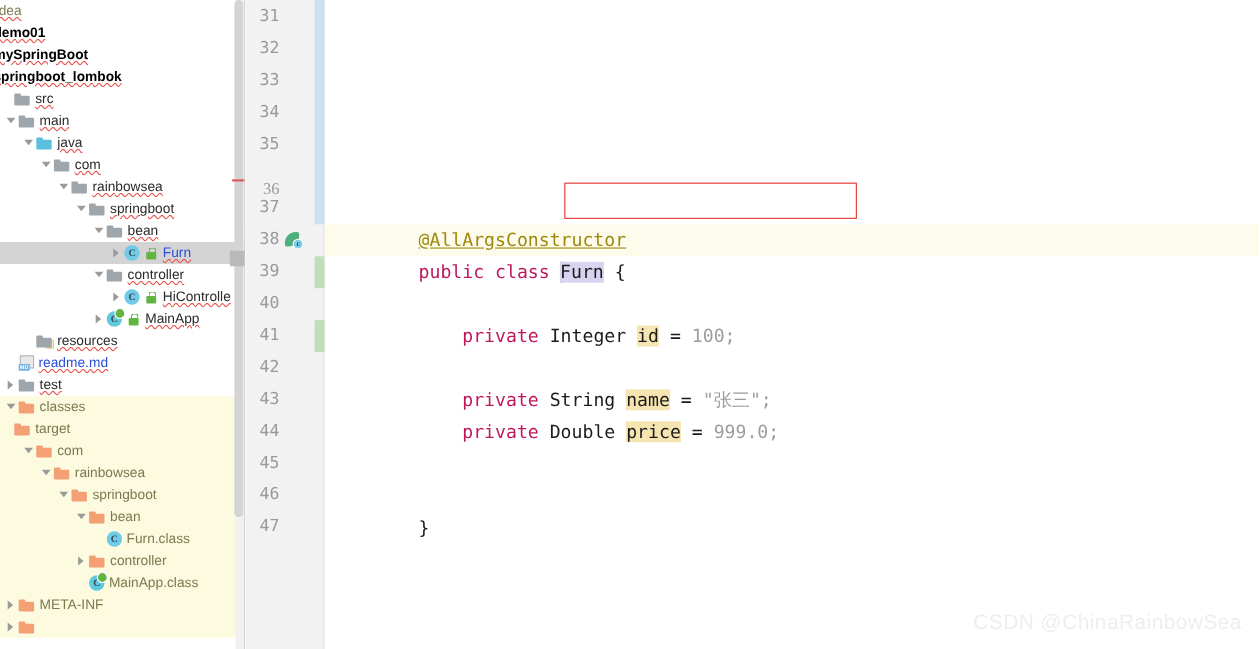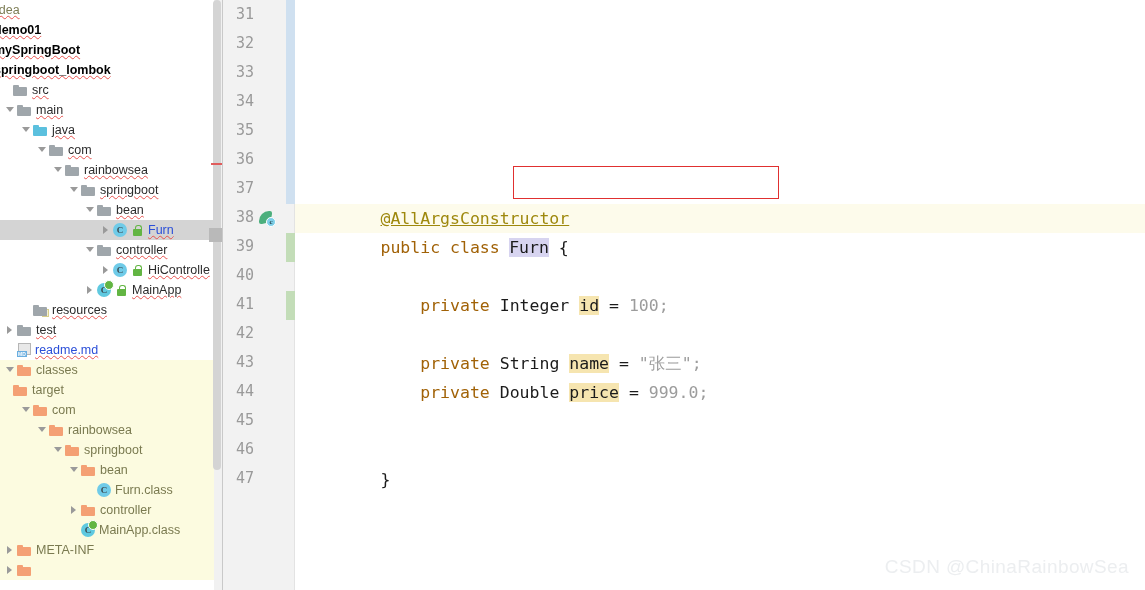--- a/index.html
+++ b/index.html
@@ -199,21 +199,21 @@
     font-size: 16.5px;
     line-height: 29px;
     color: #1b1b1b;
     white-space: pre;
   }
   .cline { position:absolute; left: 6px; height: 29px; }
   .hl-row {
     position:absolute; left:0; right:0; height:29px;
     background:#fdfbeb;
   }
-  .kw { color: #a16207; }
+  .kw { color: #be185d; }
   .fld { background: #f6e5b0; }
   .ann { color: #9e880d; text-decoration: underline; text-decoration-color:#9e880d; }
   .sel-word { background: #d7d4f0; }
   .caret {
     display:inline-block; width:0; border-left: 1.5px solid #1b1b1b;
     height: 19px; vertical-align: -4px; margin-right: -1.5px;
   }
   .plain-str { color: #9c9c9c; }
 
   #red-box {
@@ -383,37 +383,37 @@
                   <i></i>
                   <i></i>
                 </span>
               </span>
             </span>
           </span>
           <span class="lbl sq-red">resources</span>
         </div>
         <div class="tree-row">
           <span class="indent" style="width: 4px;"></span>
+          <span class="arrow"></span>
+          <span style="display: inline-flex; align-items: center;">
+            <span class="ic">
+              <span class="md-icon"></span>
+            </span>
+          </span>
+          <span class="lbl blue-txt sq-red">readme.md</span>
+        </div>
+        <div class="tree-row">
+          <span class="indent" style="width: 4px;"></span>
           <span class="arrow collapsed"></span>
           <span style="display: inline-flex; align-items: center;">
             <span class="ic">
               <span class="folder grey"></span>
             </span>
           </span>
           <span class="lbl sq-red">test</span>
-        </div>
-        <div class="tree-row">
-          <span class="indent" style="width: 4px;"></span>
-          <span class="arrow"></span>
-          <span style="display: inline-flex; align-items: center;">
-            <span class="ic">
-              <span class="md-icon"></span>
-            </span>
-          </span>
-          <span class="lbl blue-txt sq-red">readme.md</span>
         </div>
         <div class="tree-row target-bg">
           <span class="indent" style="width: 4px;"></span>
           <span class="arrow expanded"></span>
           <span style="display: inline-flex; align-items: center;">
             <span class="ic">
               <span class="folder orange"></span>
             </span>
           </span>
           <span class="lbl olive-txt">classes</span>
@@ -532,21 +532,21 @@
 
     <div class="hl-row" style="top:204px"></div>
 
     <div id="gutter">
       <div id="ln-container">
           <div class="ln" style="top: 0px;">31</div>
           <div class="ln" style="top: 29px;">32</div>
           <div class="ln" style="top: 58px;">33</div>
           <div class="ln" style="top: 87px;">34</div>
           <div class="ln" style="top: 116px;">35</div>
-          <div class="ln" style="top: 145px;">36</div>
+          <div class="ln" style="top: 158px; font-family: Liberation Serif, serif;">36</div>
           <div class="ln" style="top: 174px;">37</div>
           <div class="ln" style="top: 203px;">38</div>
           <div class="ln" style="top: 232px;">39</div>
           <div class="ln" style="top: 261px;">40</div>
           <div class="ln" style="top: 290px;">41</div>
           <div class="ln" style="top: 319px;">42</div>
           <div class="ln" style="top: 348px;">43</div>
           <div class="ln" style="top: 377px;">44</div>
           <div class="ln" style="top: 406px;">45</div>
           <div class="ln" style="top: 435px;">46</div>

